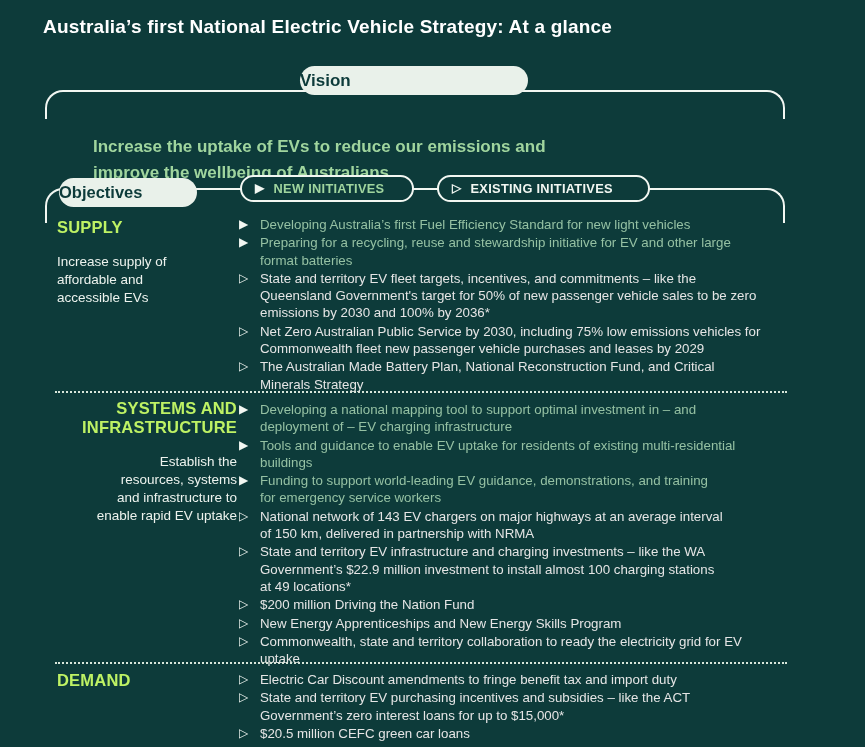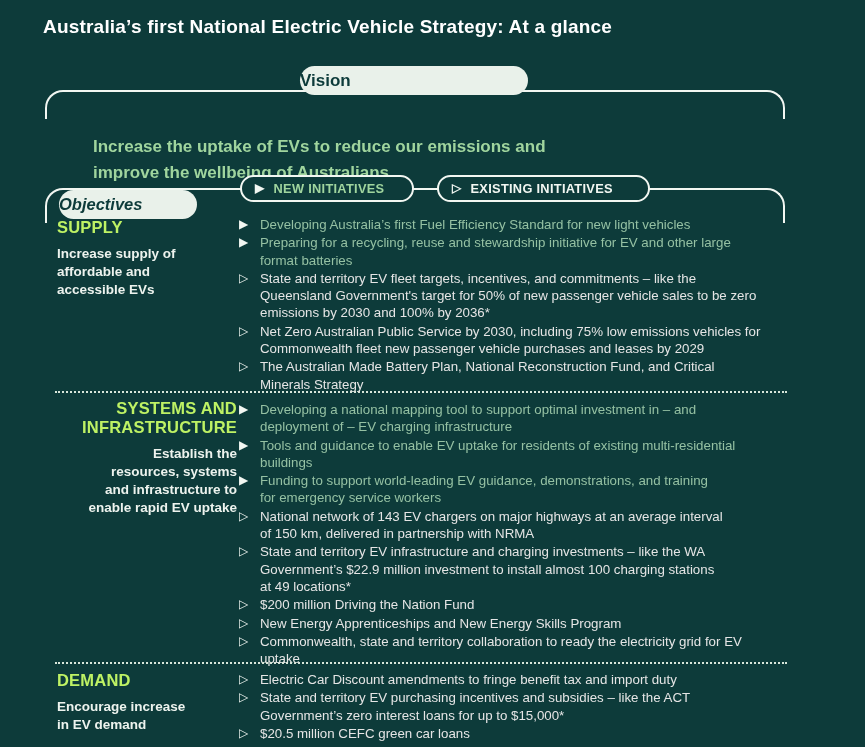--- a/index.html
+++ b/index.html
@@ -25,21 +25,21 @@
   .bracket.vision{left:45px;top:90px;width:736px;height:27px;}
   .bracket.objectives{left:45px;top:188px;width:736px;height:33px;}
 
   
   .pill-solid{
     position:absolute;background:#e9f1ea;color:#0d3b3a;
     display:flex;align-items:center;
     font-weight:700;border-radius:15px;
   }
   .vision-pill{left:300px;top:66px;width:228px;height:29px;font-size:17px;}
-  .objectives-pill{left:59px;top:190px;width:138px;height:29px;font-size:16.5px;font-style:italic;}
+  .objectives-pill{left:59px;top:178px;width:138px;height:29px;font-size:16.5px;}
 
   .pill-outline{
     position:absolute;background:#0d3b3a;
     border:2px solid #f2f7f2;border-radius:15px;
     display:flex;align-items:center;gap:9px;
     padding:0 0 0 13px;box-sizing:border-box;
     font-weight:700;font-size:12.8px;letter-spacing:.3px;
   }
   .new-pill{left:240px;top:175px;width:174px;height:27px;color:#a0d59e;}
   .existing-pill{left:437px;top:175px;width:213px;height:27px;color:#f2f7f2;}
@@ -53,21 +53,21 @@
     margin-top:28px;
   }
 
   
   .section-left{position:absolute;left:57px;width:180px;}
   .section-heading{
     color:#bef264;font-size:16.5px;font-weight:700;line-height:19px;
     white-space:pre-line;letter-spacing:.2px;
   }
   .section-desc{
-    margin-top:8px;color:#edf3ee;font-size:13.5px;font-weight:700;line-height:18px;
+    margin-top:16px;color:#edf3ee;font-size:13.5px;font-weight:400;line-height:18px;
     white-space:pre-line;
   }
   .items{position:absolute;left:239px;width:566px;}
   .item{display:flex;margin-bottom:1px;}
   .marker{
     width:21px;flex:0 0 21px;color:#f2f7f2;
     font-size:12px;line-height:17.3px;
   }
   .item-text{
     font-size:13.3px;line-height:17.3px;white-space:pre-line;
@@ -199,22 +199,20 @@
         <span class="marker">▷</span>
         <span class="item-text existing">Commonwealth, state and territory collaboration to ready the electricity grid for EV
 uptake</span>
       </div>
     </div>
 
   <div class="divider" id="divider-2"></div>
 
   <div class="section-left" id="demand-left">
     <div class="section-heading">DEMAND</div>
-    <div class="section-desc">Encourage increase
-in EV demand</div>
   </div>
   <div class="items" id="demand-items">
       <div class="item">
         <span class="marker">▷</span>
         <span class="item-text existing">Electric Car Discount amendments to fringe benefit tax and import duty</span>
       </div>
       <div class="item">
         <span class="marker">▷</span>
         <span class="item-text existing">State and territory EV purchasing incentives and subsidies – like the ACT
 Government’s zero interest loans for up to $15,000*</span>

